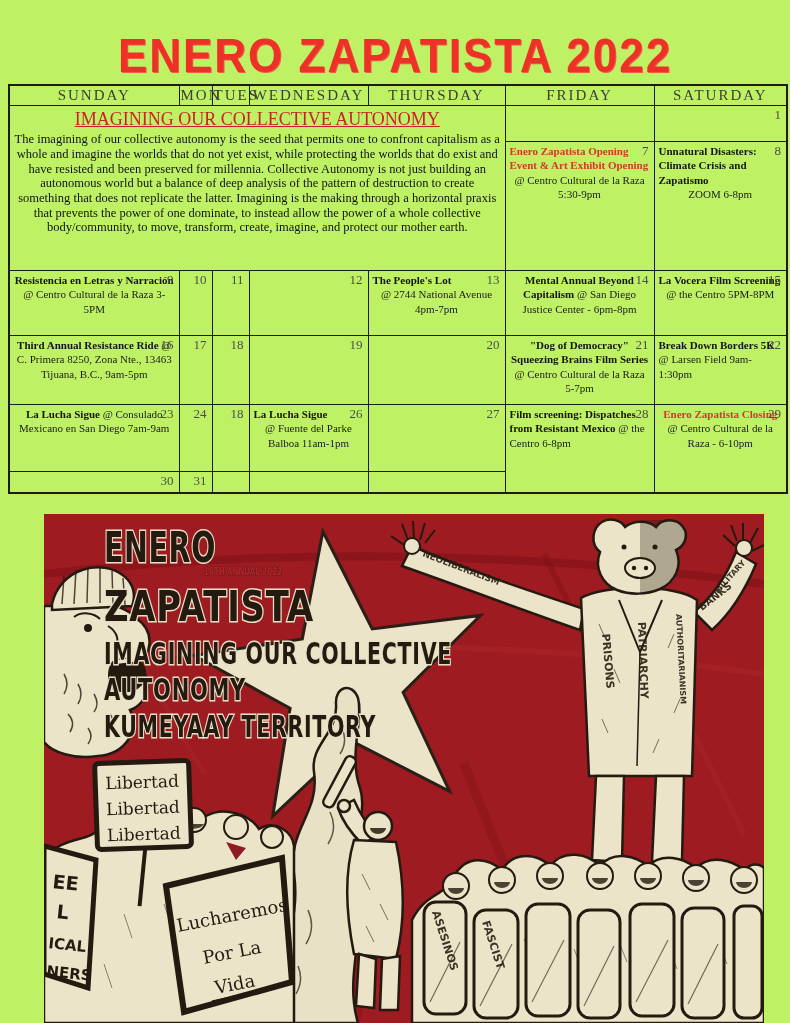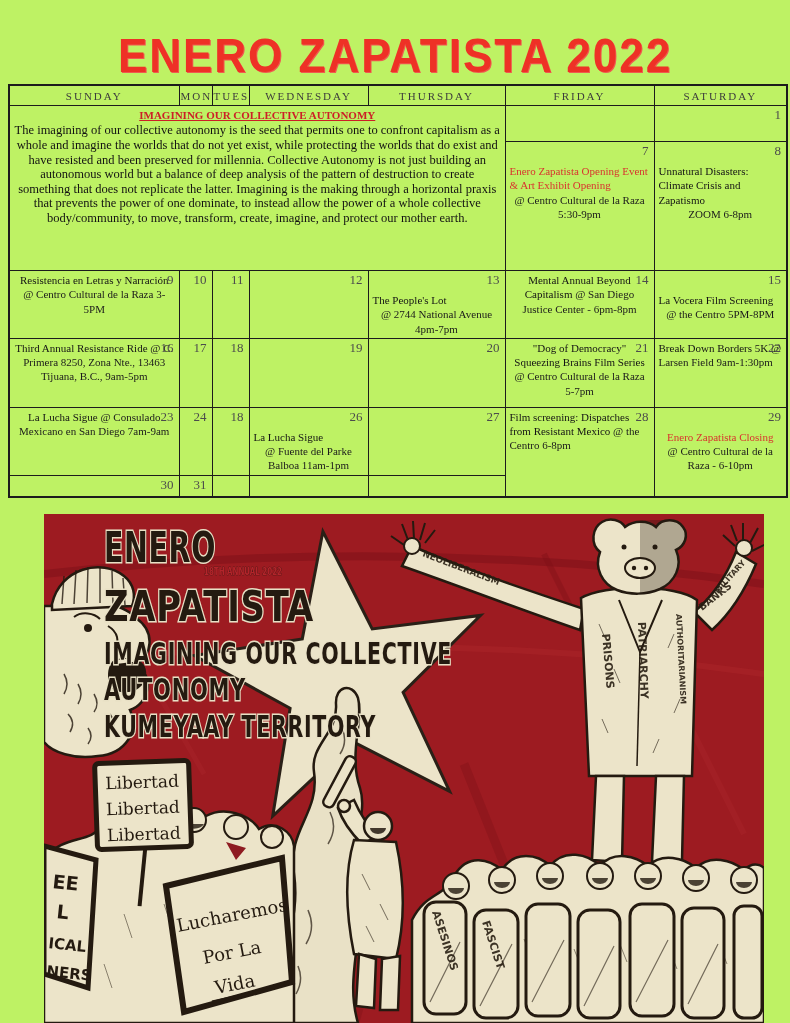--- a/index.html
+++ b/index.html
@@ -7,35 +7,35 @@
         font-family:"Liberation Serif",serif;}
   
   .page-title{position:absolute;top:33px;left:0;width:100%;text-align:center;
     font-family:"Liberation Sans",sans-serif;font-weight:900;font-size:44px;line-height:1;
     letter-spacing:2px;color:#ee3126;transform:scaleY(1.1);
     text-shadow:1px 1px 0 #f05a50;}
   
   table.cal{position:absolute;left:8px;top:84px;width:778px;border-collapse:collapse;
     table-layout:fixed;border:2px solid #1c1c1c;}
   .cal th,.cal td{border:1px solid #1c1c1c;}
-  .cal th{font-weight:normal;font-size:11px;letter-spacing:2px;color:#3c3c3c;height:17px;
+  .cal th{font-weight:normal;font-size:15px;letter-spacing:2px;color:#3c3c3c;height:17px;
     font-family:"Liberation Serif",serif;}
   .cal td{vertical-align:top;position:relative;padding:2px 4px;font-size:11px;
     line-height:1.3;color:#1b1b1b;overflow:hidden;}
   .date{position:absolute;top:1px;right:5px;font-size:13px;color:#4c4c4c;font-weight:normal;}
   .rA td{height:31px}.rB td{height:124px}.rC td{height:60px}.rD td{height:64px}
   .rE td{height:62px}.rF td{height:16px}
   .c{text-align:center}
-  .ev{font-weight:normal;color:#141414;margin-top:20px;}
+  .ev{font-weight:bold;color:#141414;}
   .red{color:#d9342e;}
   .det{font-weight:normal;text-align:center;}
   .pt6{padding-top:6px}.pt12{padding-top:12px}.pt14{padding-top:14px}.pt20{padding-top:22px}
   .pl10{padding-left:10px}
   .intro{text-align:center;padding:3px 8px 2px;}
-  .intro-head{font-size:11px;font-weight:bold;color:#cc2027;text-decoration:underline;margin-bottom:1px;}
+  .intro-head{font-size:18px;font-weight:normal;color:#cc2027;text-decoration:underline;margin-bottom:1px;}
   .intro-body{font-size:12.5px;font-weight:normal;line-height:1.17;color:#121212;}
   
   .poster{position:absolute;left:44px;top:514px;width:720px;height:509px;overflow:hidden;}
   .poster svg{display:block;}
   svg text{font-family:"DejaVu Sans",sans-serif;}
   .ptitle{font-weight:bold;fill:#241a10;stroke:#e8e0c5;stroke-width:3;paint-order:stroke;letter-spacing:1px;}
   .handtxt{font-family:"DejaVu Serif",serif;fill:#241a10;}
   .bodyword{font-weight:bold;fill:#2a2014;opacity:.9;}
 </style>
 </head>

